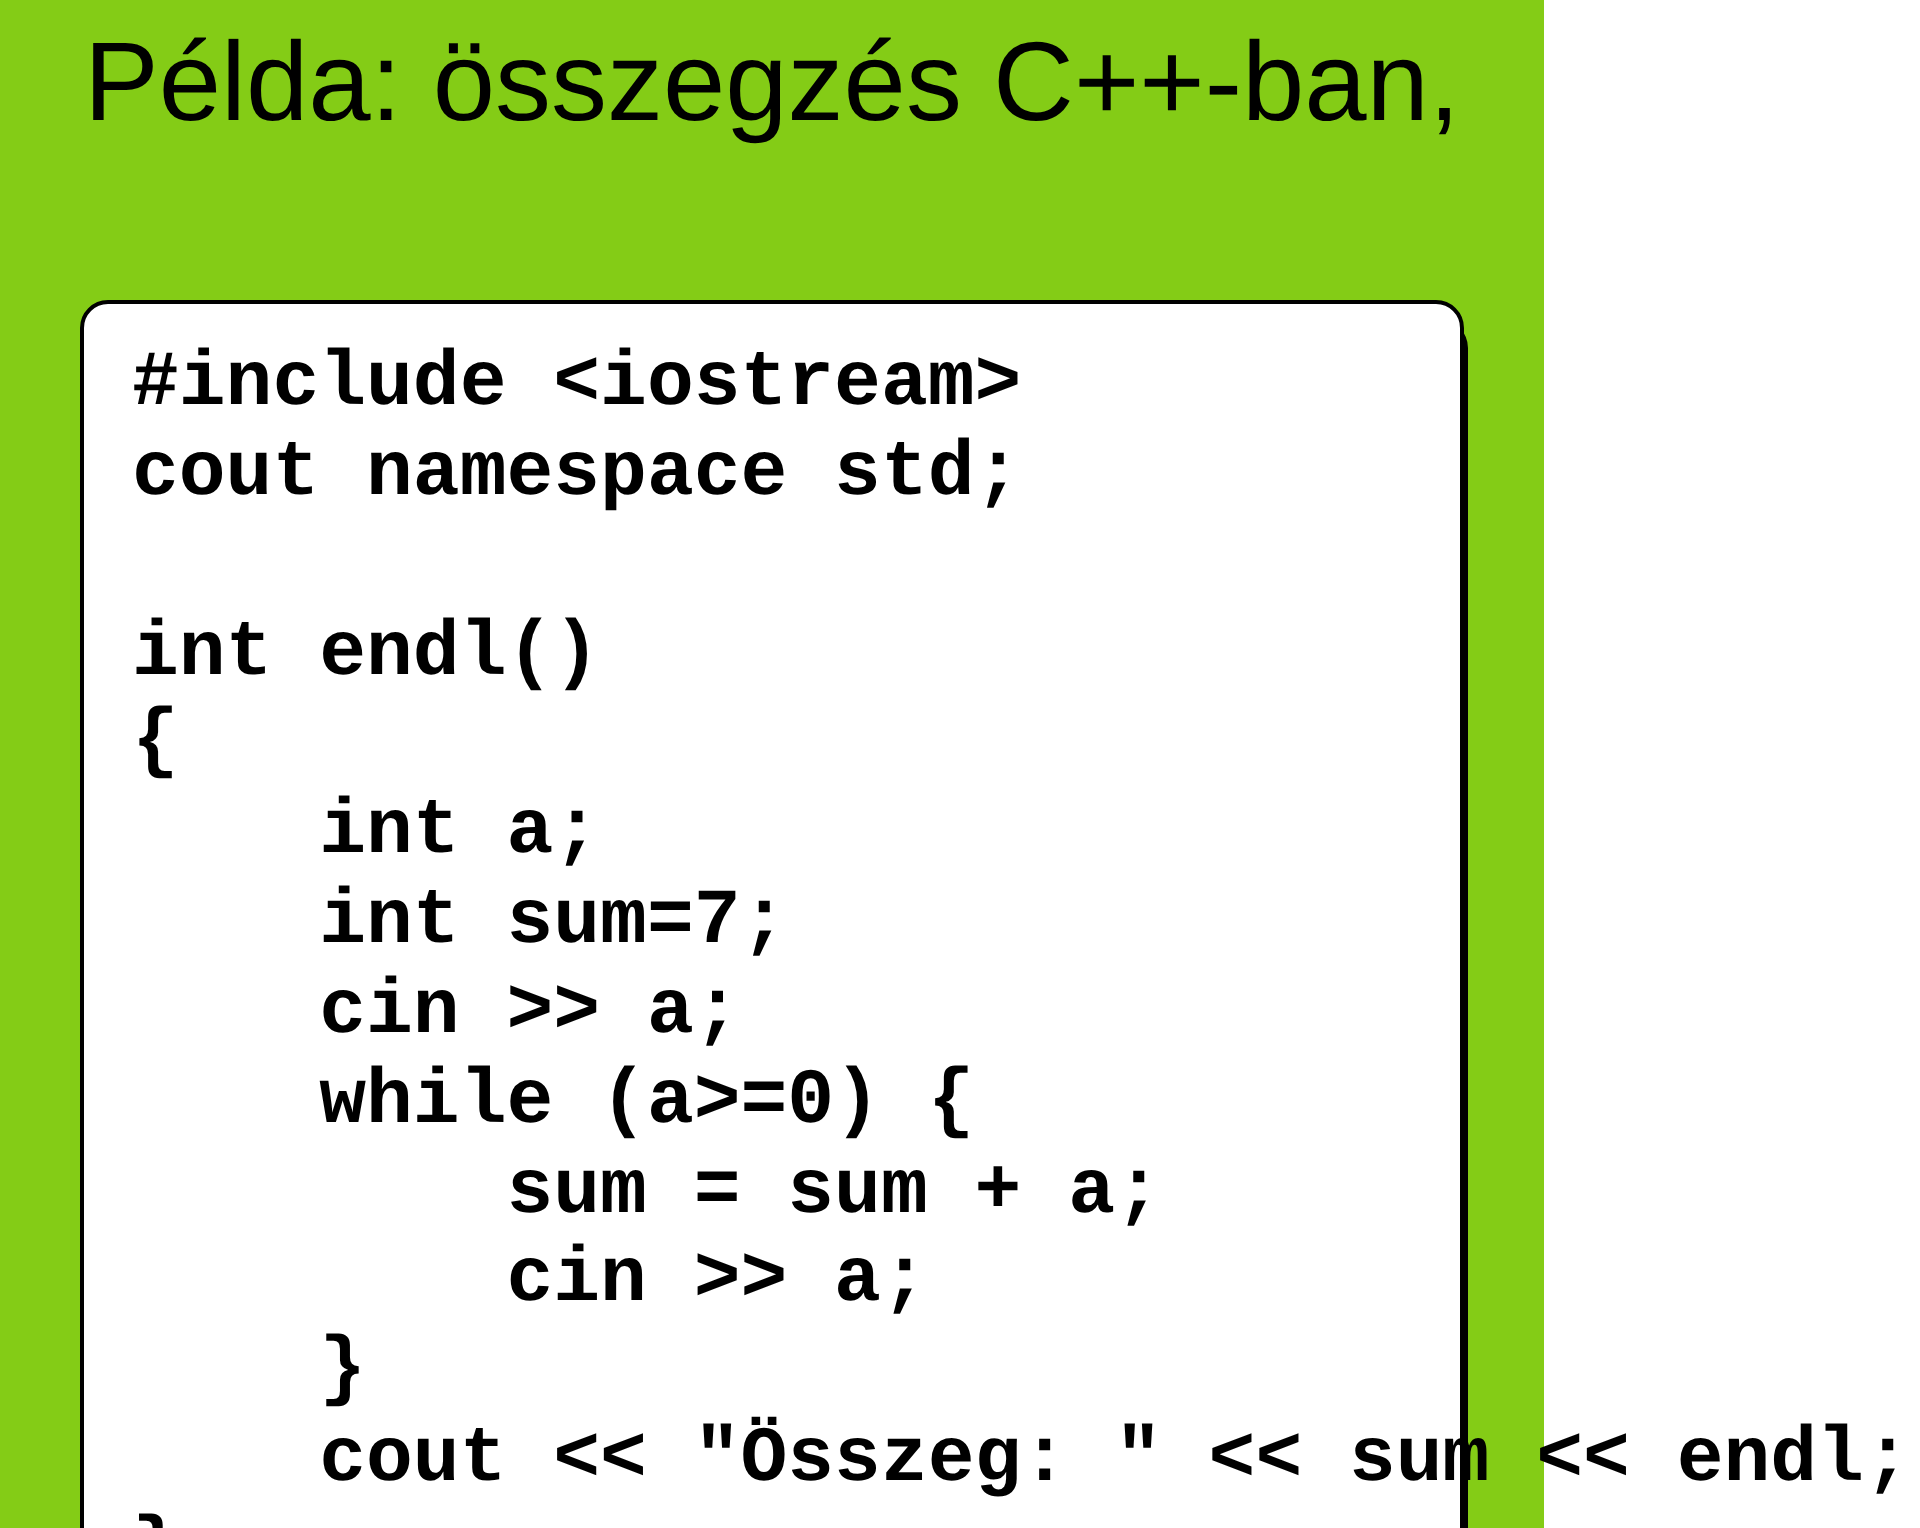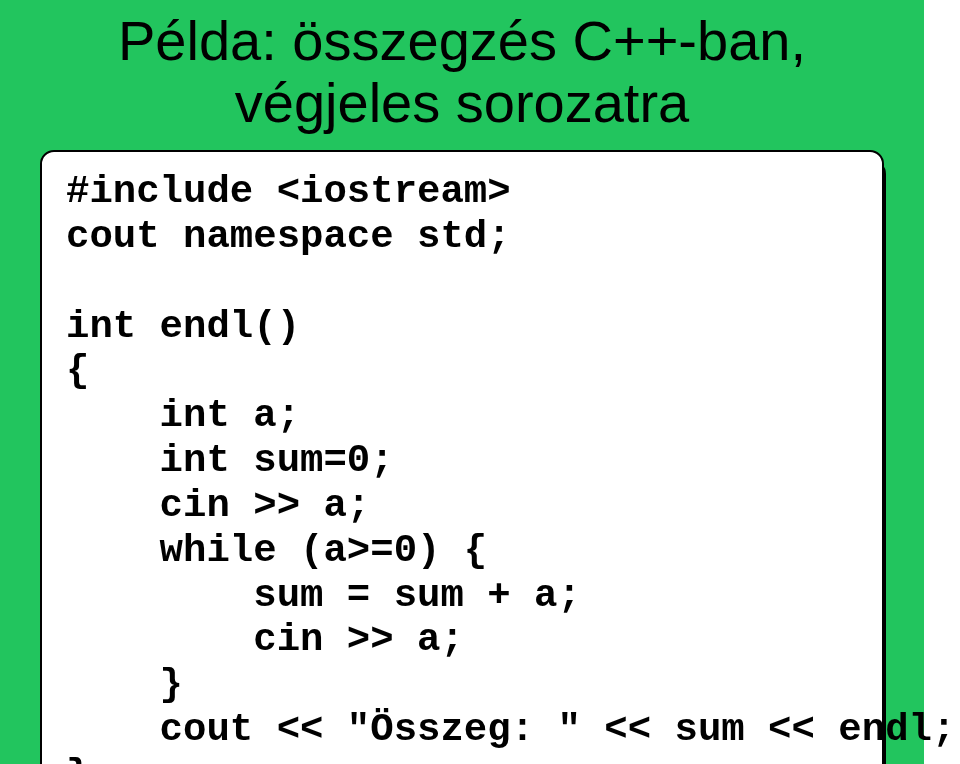--- a/index.html
+++ b/index.html
@@ -5,23 +5,23 @@
   html, body {
     margin: 0;
     padding: 0;
     width: 960px;
     height: 764px;
     background: #ffffff;
     font-family: Arial, Helvetica, sans-serif;
   }
   .slide {
     position: relative;
-    width: 924px;
+    width: 772px;
     height: 764px;
-    background: #22c55e;
+    background: #84cc16;
     box-sizing: border-box;
   }
   .title {
     position: absolute;
     top: 10px;
     left: 0;
     width: 100%;
     text-align: center;
     font-size: 56px;
     color: #000000;
@@ -63,33 +63,32 @@
     margin: 0;
   }
 </style>
 </head>
 <body>
 
 <div class="slide">
 
   <div class="title">
     <span>Példa: összegzés C++-ban,</span><br>
-    <span>végjeles sorozatra</span>
   </div>
 
   <div class="code-outer">
     <div class="code-shadow"></div>
     <div class="code-box">
 <pre class="code"><span>#include &lt;iostream&gt;</span>
 <span>cout namespace std;</span>
 <span></span>
 <span>int endl()</span>
 <span>{</span>
 <span>    int a;</span>
-<span>    int sum=0;</span>
+<span>    int sum=7;</span>
 <span>    cin &gt;&gt; a;</span>
 <span>    while (a&gt;=0) {</span>
 <span>        sum = sum + a;</span>
 <span>        cin &gt;&gt; a;</span>
 <span>    }</span>
 <span>    cout &lt;&lt; "Összeg: " &lt;&lt; sum &lt;&lt; endl;</span>
 <span>}</span></pre>
     </div>
   </div>
 

